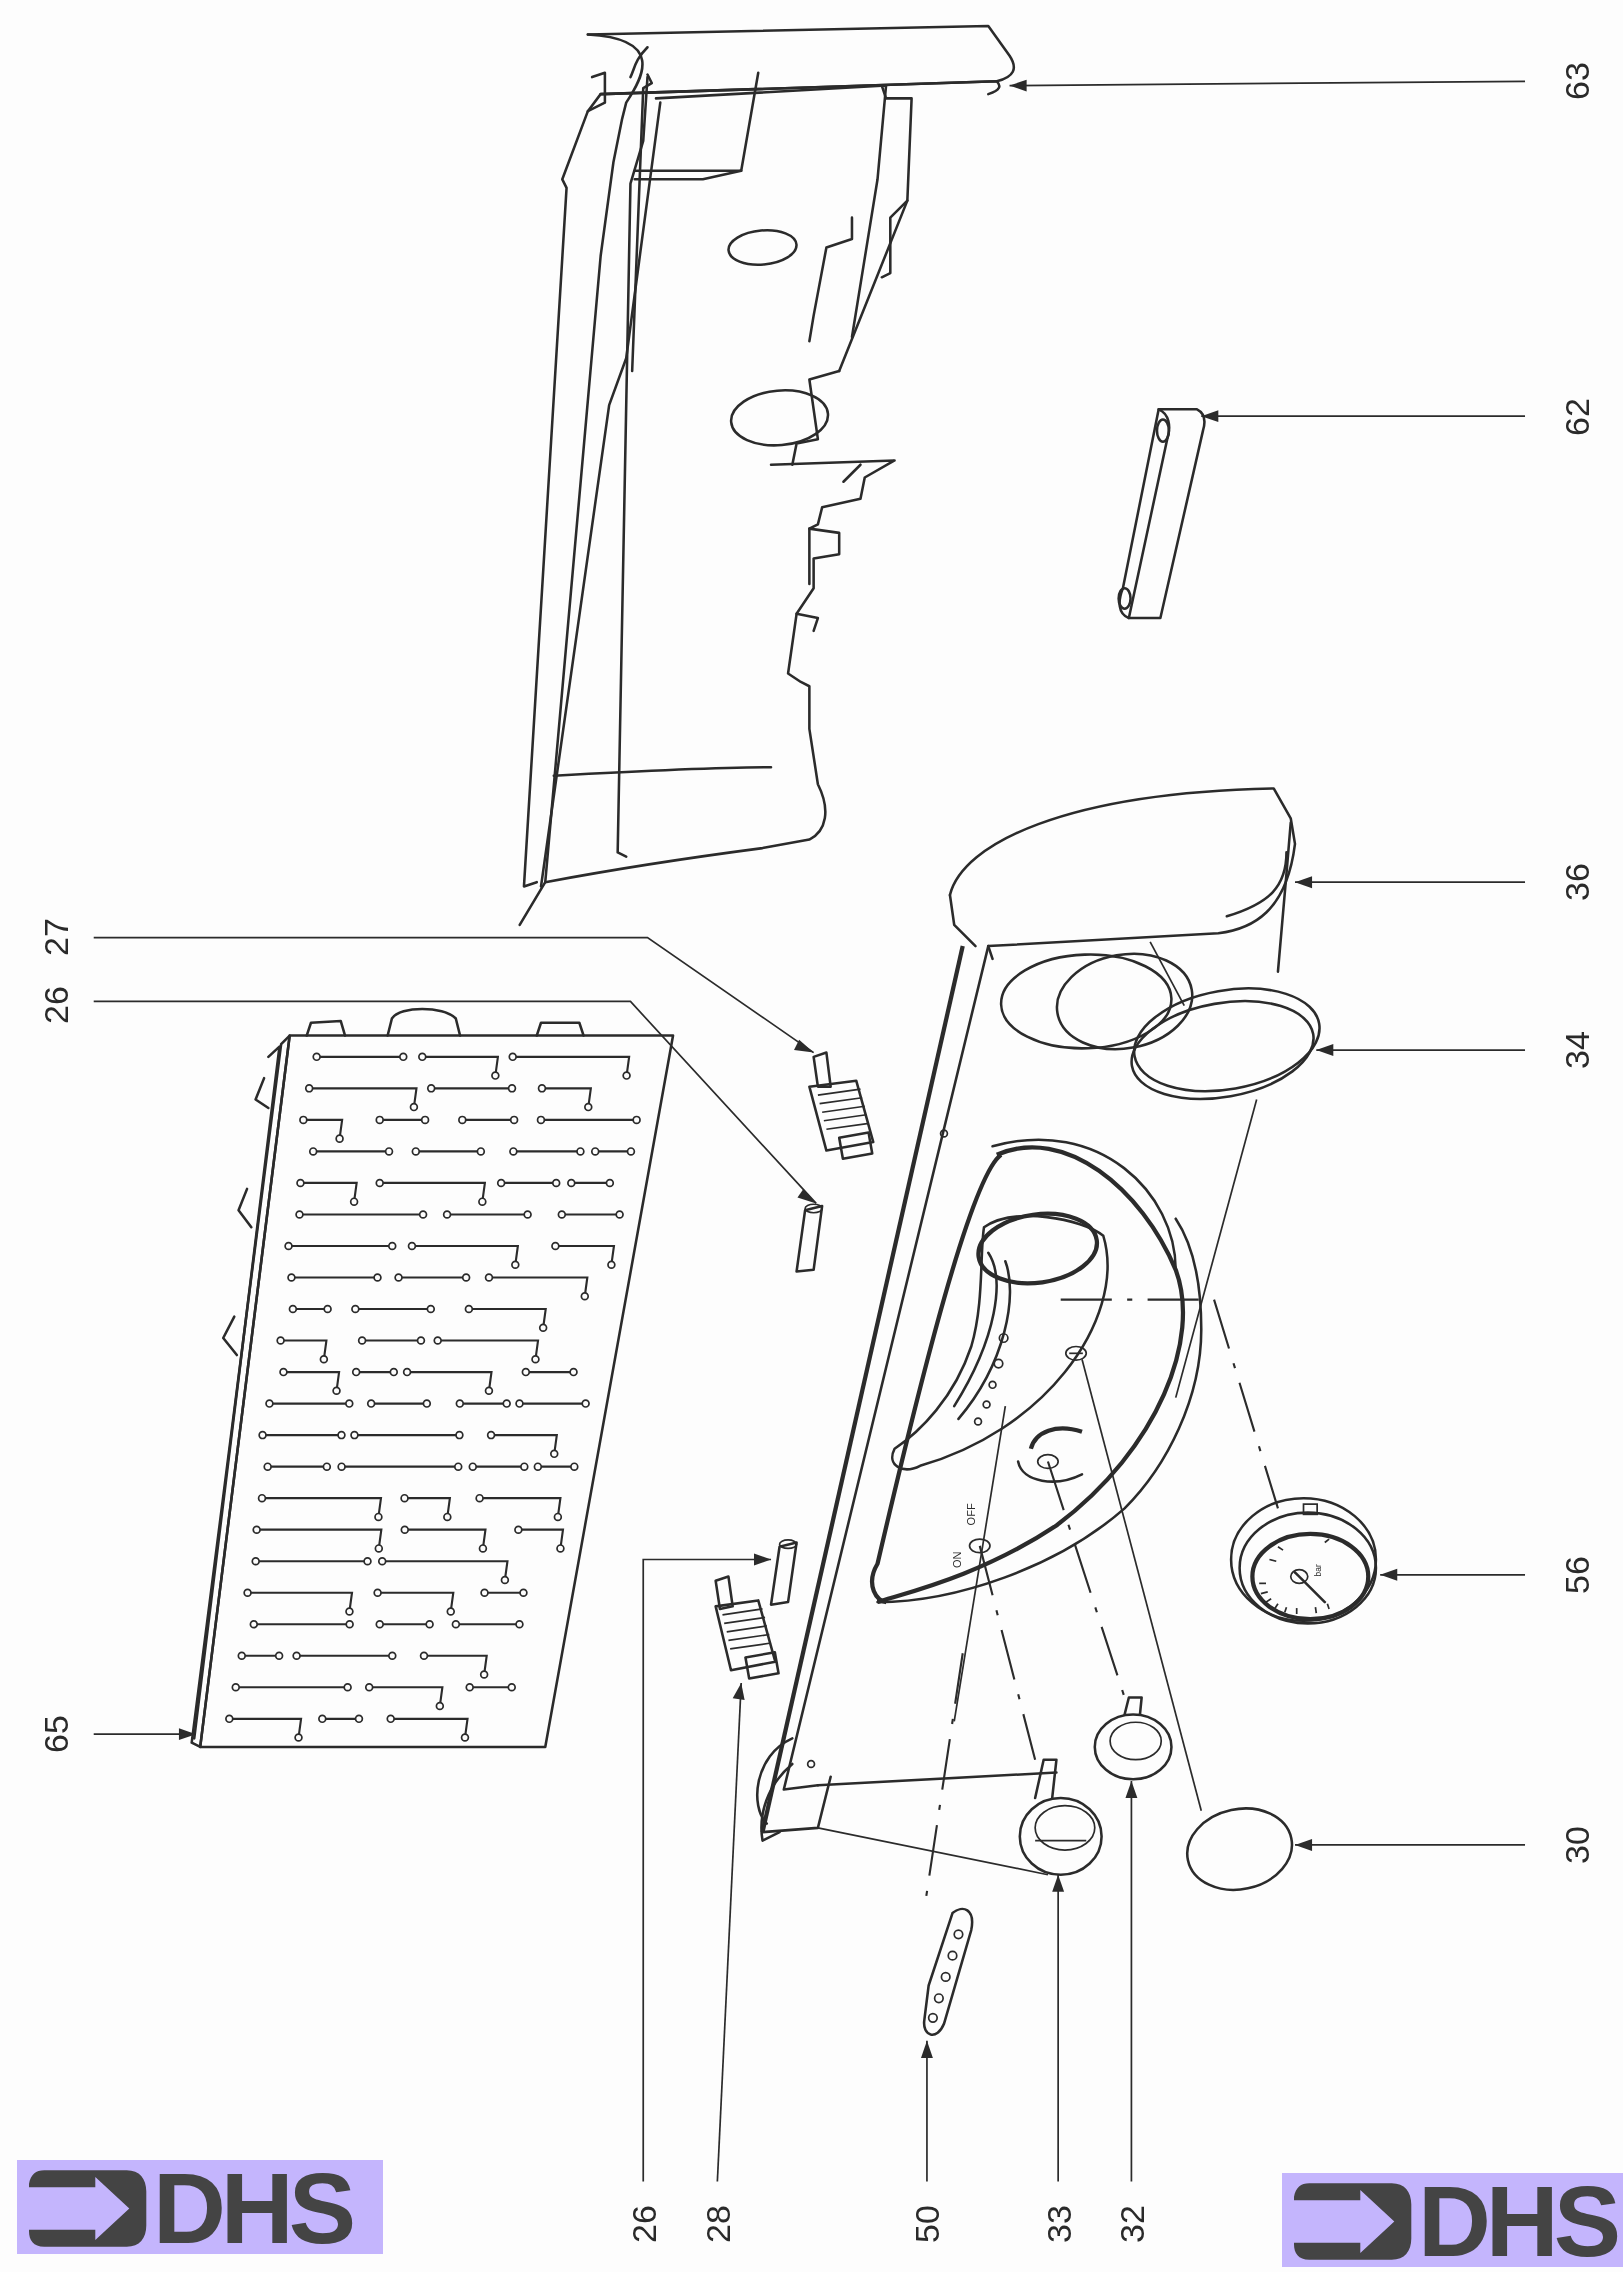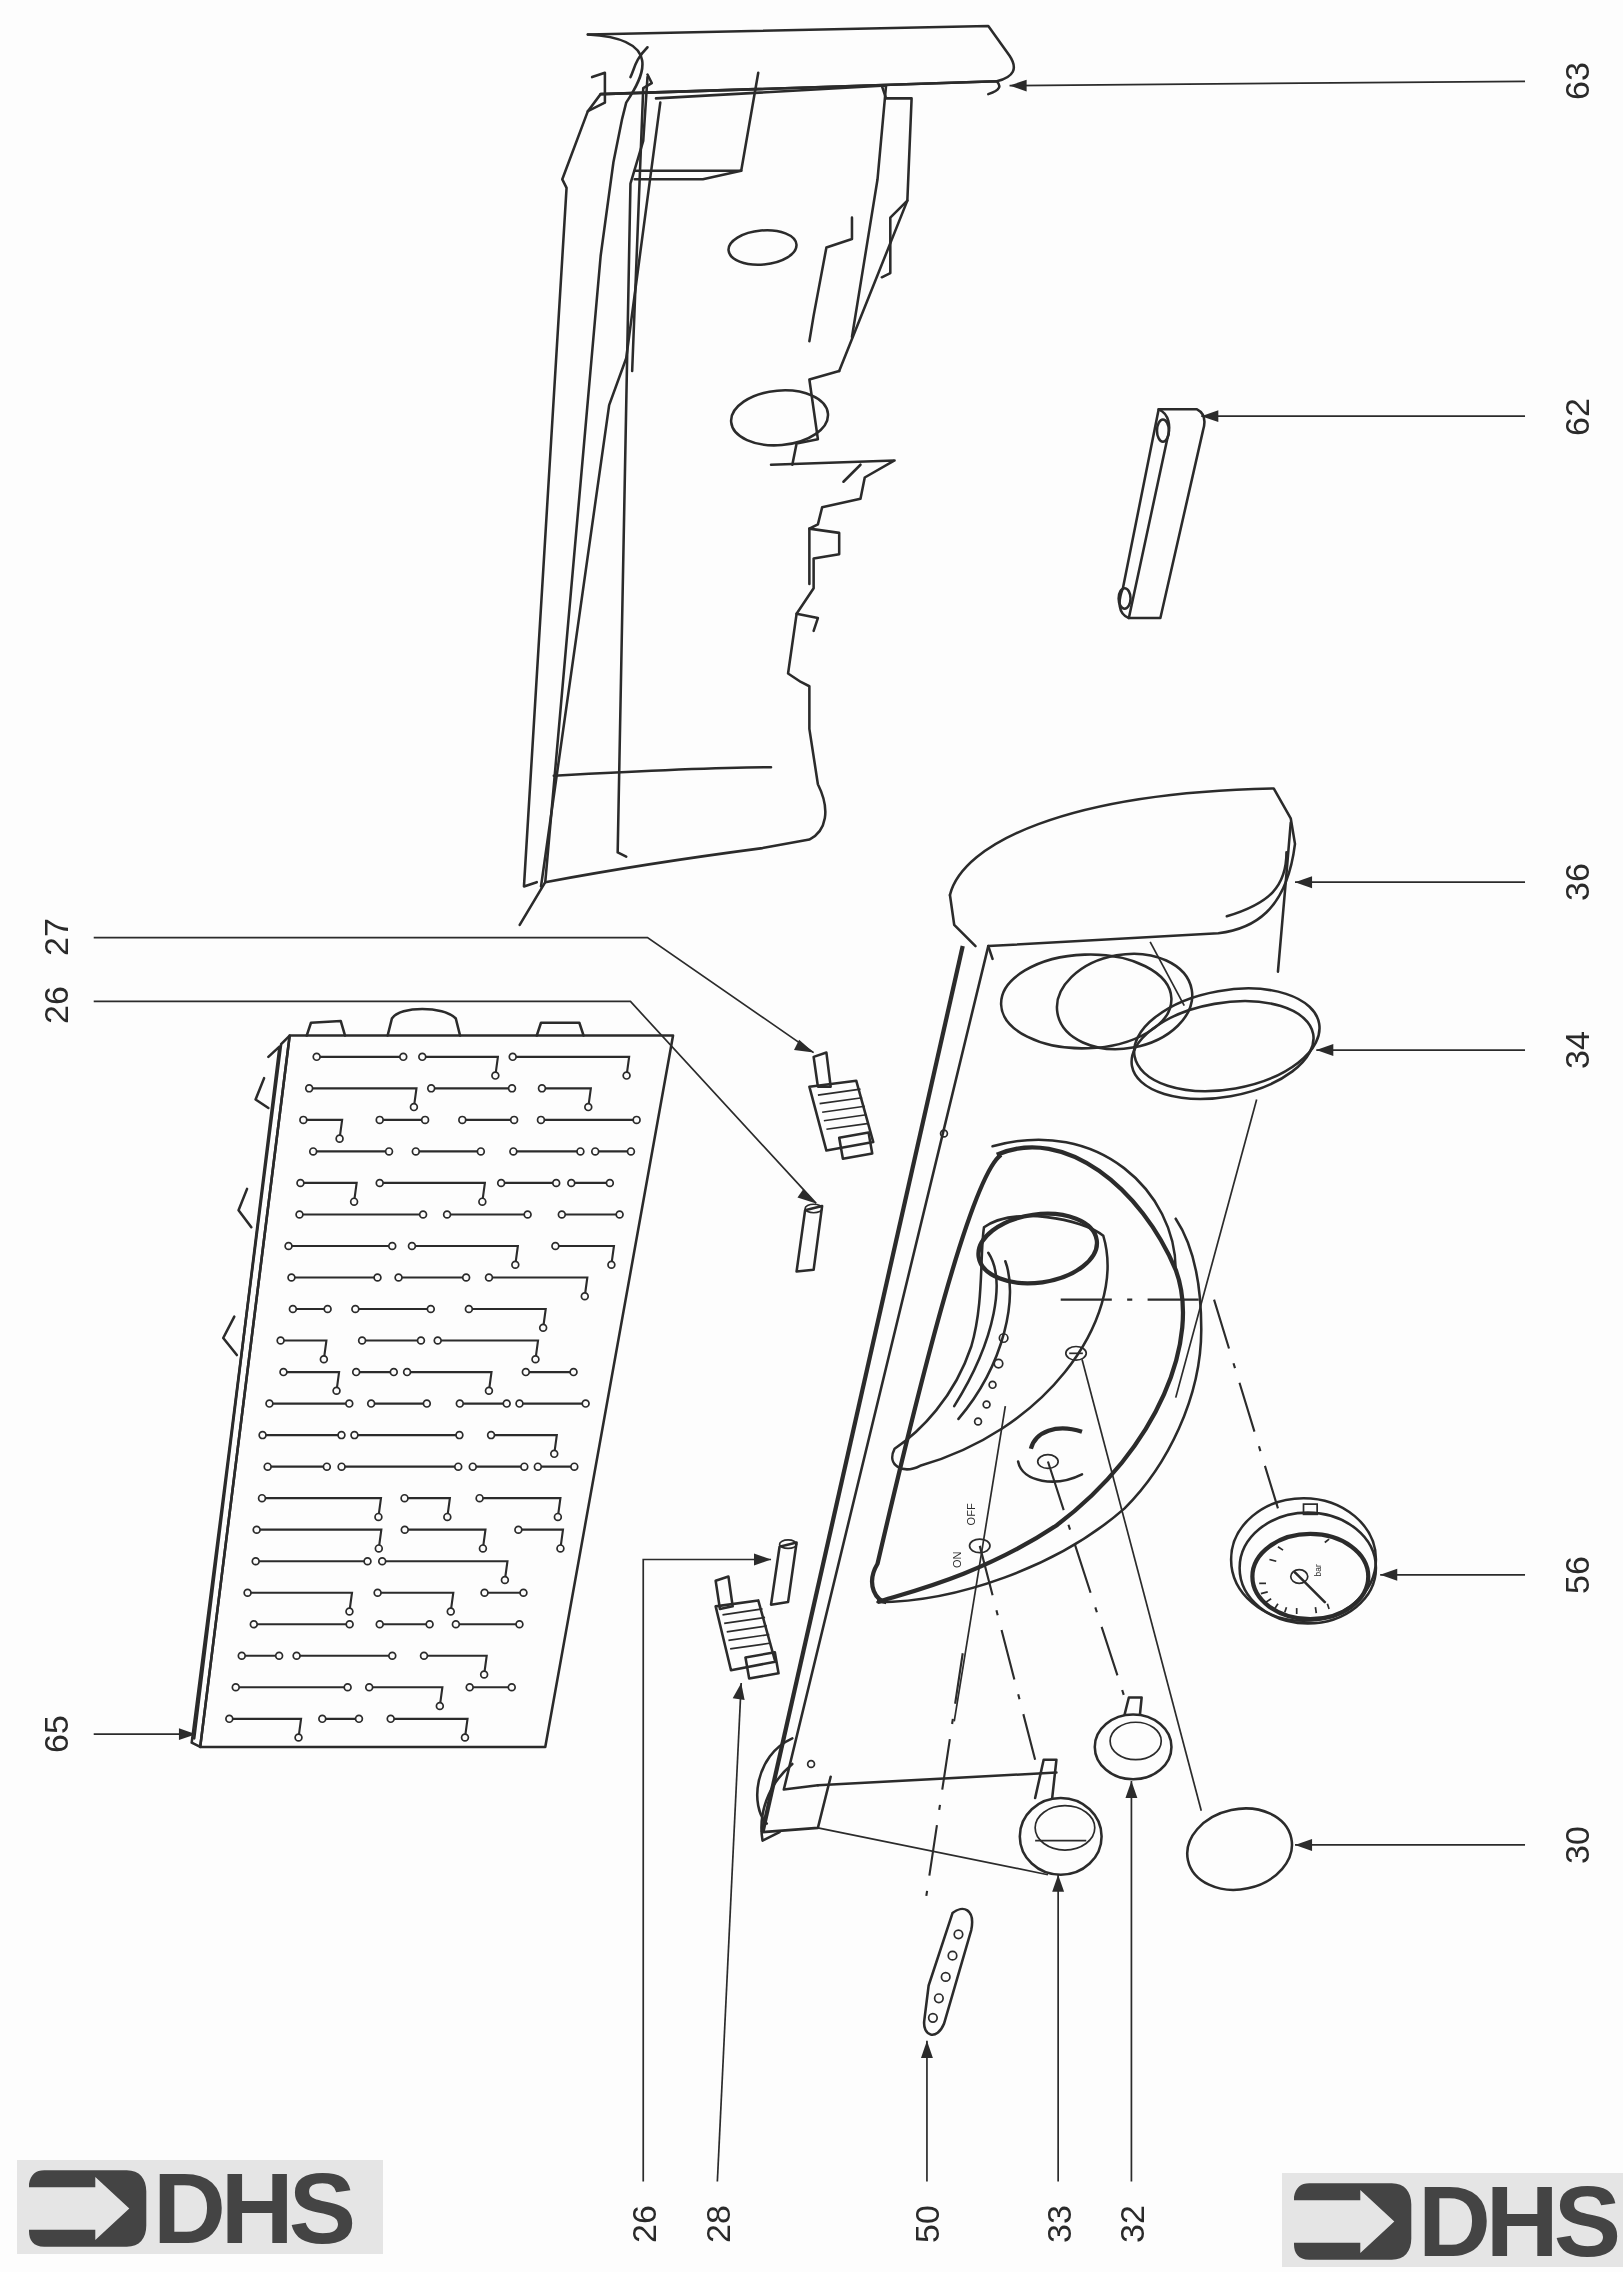--- a/index.html
+++ b/index.html
@@ -6,21 +6,21 @@
   body { width:1623px; height:2273px; position:relative; overflow:hidden;
          font-family:"Liberation Sans", sans-serif; color:#2a2a2a; }
   #drawing { position:absolute; left:0; top:0; width:1623px; height:2273px; }
   .ln { fill:none; stroke:#2b2b2b; stroke-width:3; stroke-linejoin:round; stroke-linecap:round; }
   .ln-thin { fill:none; stroke:#2b2b2b; stroke-width:2; }
   .ln-bold { fill:none; stroke:#2b2b2b; stroke-width:5; }
   .lead { fill:none; stroke:#2b2b2b; stroke-width:2; }
   .dash { fill:none; stroke:#2b2b2b; stroke-width:2.5; stroke-dasharray:60 18 6 18; }
   .callout-num { position:absolute; font-size:34px; color:#2a2a2a; transform:rotate(-90deg);
                  transform-origin:center center; white-space:nowrap; width:60px; text-align:center; line-height:34px; }
-  .logo { position:absolute; width:358px; height:94px; background:#e5e5e5; }
+  .logo { position:absolute; width:358px; height:94px; background:#c4b5fd; }
   .logo .mark { position:absolute; left:12px; top:10.2px; width:119px; height:77px; }
   .logo .txt { position:absolute; left:136px; top:-3.4px; font-size:101px; font-weight:bold; letter-spacing:-5.1px;
                color:#444; line-height:102px; }
   .pcb-trace { fill:none; stroke:#2b2b2b; stroke-width:2.5; }
   .pad { fill:#fdfdfd; stroke:#2b2b2b; stroke-width:2; }
 </style>
 </head>
 <body>
 
 <svg id="drawing" viewBox="0 0 1905 2667" xmlns="http://www.w3.org/2000/svg">

